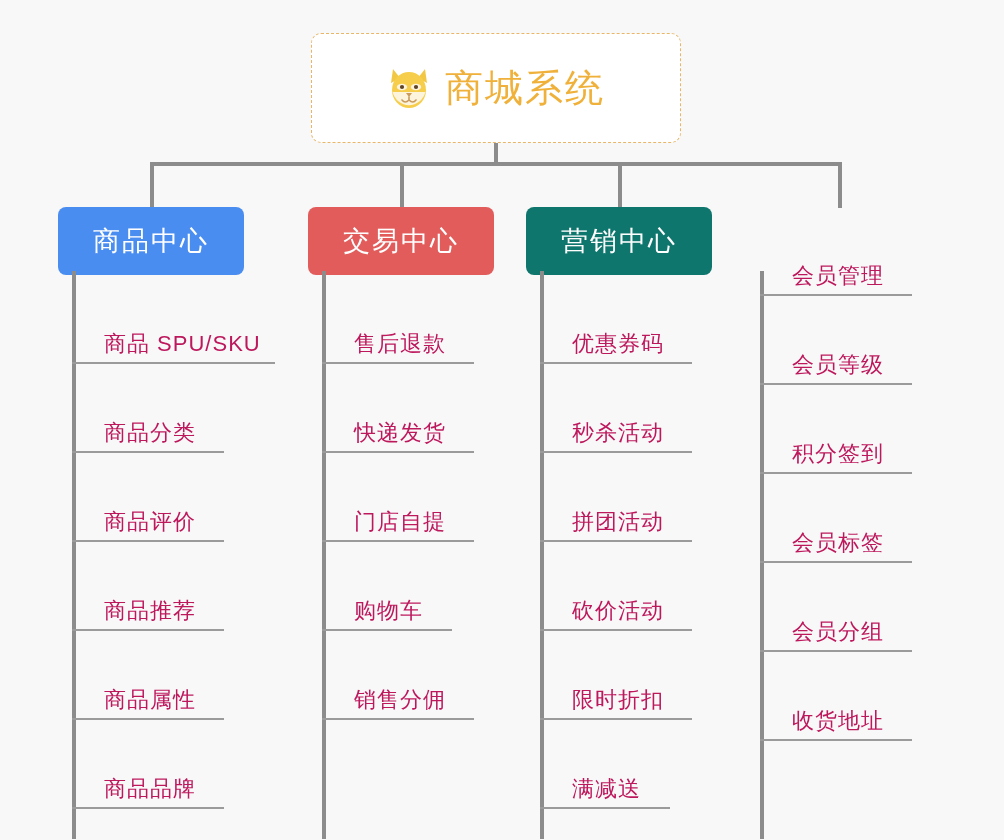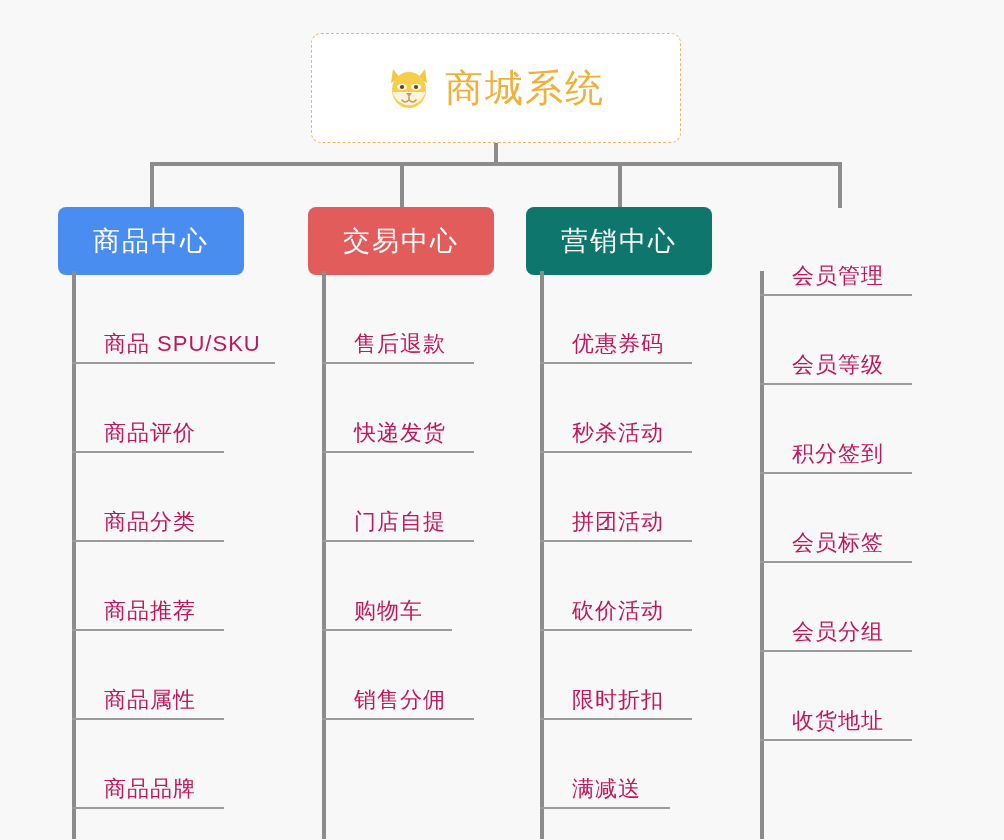--- a/index.html
+++ b/index.html
@@ -177,25 +177,25 @@
       <span class="cat-label">商品中心</span>
     </div>
     <div class="spine" style="height:568px;"></div>
     <ul class="leaf-list">
       <li class="leaf">
         <span class="leaf-underline" style="width:203px;"></span>
         <span class="leaf-label">商品 SPU/SKU</span>
       </li>
       <li class="leaf">
         <span class="leaf-underline" style="width:152px;"></span>
+        <span class="leaf-label">商品分类</span>
+      </li>
+      <li class="leaf">
+        <span class="leaf-underline" style="width:152px;"></span>
         <span class="leaf-label">商品评价</span>
-      </li>
-      <li class="leaf">
-        <span class="leaf-underline" style="width:152px;"></span>
-        <span class="leaf-label">商品分类</span>
       </li>
       <li class="leaf">
         <span class="leaf-underline" style="width:152px;"></span>
         <span class="leaf-label">商品推荐</span>
       </li>
       <li class="leaf">
         <span class="leaf-underline" style="width:152px;"></span>
         <span class="leaf-label">商品属性</span>
       </li>
       <li class="leaf">

